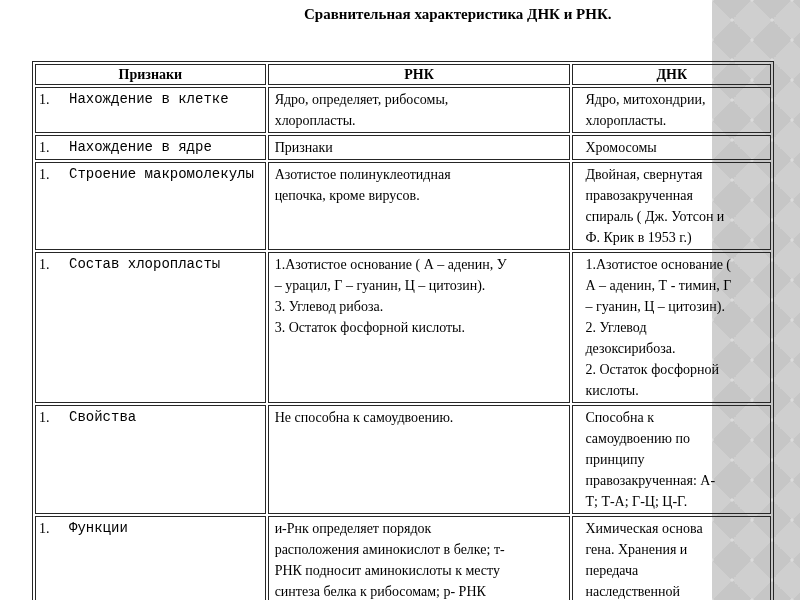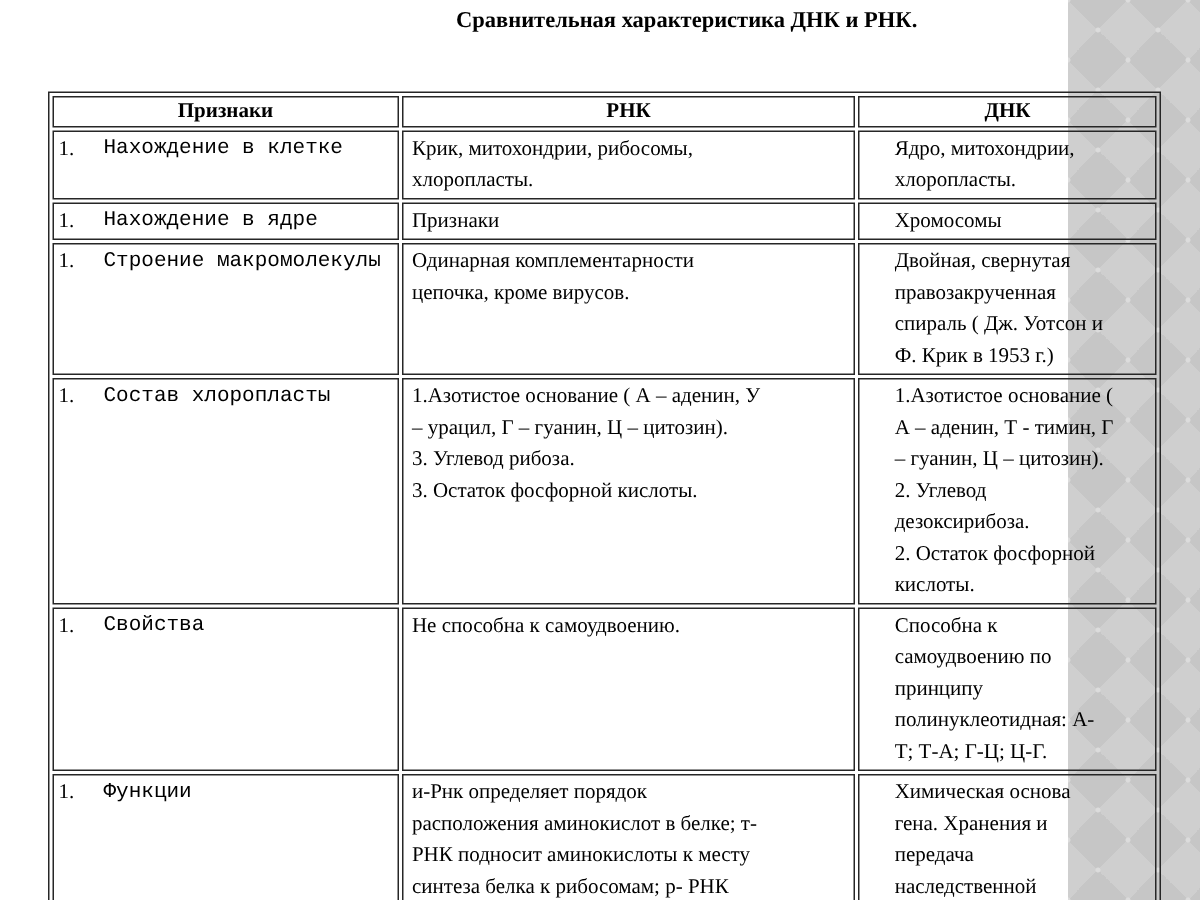--- a/index.html
+++ b/index.html
@@ -41,21 +41,21 @@
     padding:1px 4px 1px 6px;
     overflow:hidden;
     background:transparent;
     font-weight:normal;
     text-align:left;
   }
   th{ text-align:center;font-weight:bold;padding:0 2px;line-height:19px; }
   .feat{display:flex;}
   .feat .num{flex:0 0 30px;padding-left:1px;}
   .feat .label{flex:1;font-family:Liberation Mono, monospace;}
-  td.dnk{padding-left:23px;margin-left:23px;}
+  td.dnk{padding-left:12px;margin-left:23px;}
   .cell-line{display:block;}
 </style>
 </head>
 <body>
 
 <div class="pattern-strip"></div>
 
 <div class="slide-title">Сравнительная характеристика ДНК и РНК.</div>
 
 <table class="cmp">
@@ -73,21 +73,21 @@
   </thead>
   <tbody id="table-body">
       <tr style="height: 40px;">
         <td style="padding-left: 2px;">
           <div class="feat">
             <span class="num">1.</span>
             <span class="label">Нахождение в клетке</span>
           </div>
         </td>
         <td>
-          <div class="cell-line">Крик, митохондрии, рибосомы,</div>
+          <div class="cell-line">Ядро, определяет, рибосомы,</div>
           <div class="cell-line">хлоропласты.</div>
         </td>
         <td class="dnk">
           <div class="cell-line">Ядро, митохондрии,</div>
           <div class="cell-line">хлоропласты.</div>
         </td>
       </tr>
       <tr style="height: 19px;">
         <td style="padding-left: 2px;">
           <div class="feat">
@@ -103,21 +103,21 @@
         </td>
       </tr>
       <tr style="height: 85px;">
         <td style="padding-left: 2px;">
           <div class="feat">
             <span class="num">1.</span>
             <span class="label">Строение макромолекулы</span>
           </div>
         </td>
         <td>
-          <div class="cell-line">Одинарная комплементарности</div>
+          <div class="cell-line">Азотистое полинуклеотидная</div>
           <div class="cell-line">цепочка, кроме вирусов.</div>
         </td>
         <td class="dnk">
           <div class="cell-line">Двойная, свернутая</div>
           <div class="cell-line">правозакрученная</div>
           <div class="cell-line">спираль ( Дж. Уотсон и</div>
           <div class="cell-line">Ф. Крик в 1953 г.)</div>
         </td>
       </tr>
       <tr style="height: 149px;">
@@ -150,21 +150,21 @@
             <span class="label">Свойства</span>
           </div>
         </td>
         <td>
           <div class="cell-line">Не способна к самоудвоению.</div>
         </td>
         <td class="dnk">
           <div class="cell-line">Способна к</div>
           <div class="cell-line">самоудвоению по</div>
           <div class="cell-line">принципу</div>
-          <div class="cell-line">полинуклеотидная: А-</div>
+          <div class="cell-line">правозакрученная: А-</div>
           <div class="cell-line">Т; Т-А; Г-Ц; Ц-Г.</div>
         </td>
       </tr>
       <tr style="height: 160px;">
         <td style="padding-left: 2px;">
           <div class="feat">
             <span class="num">1.</span>
             <span class="label">Функции</span>
           </div>
         </td>

